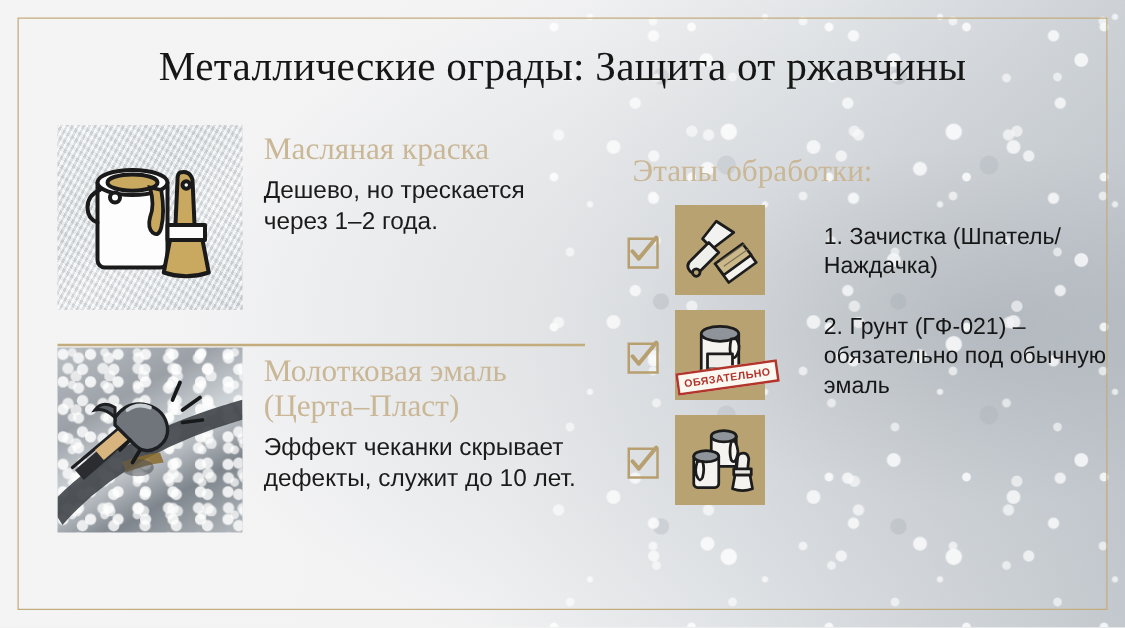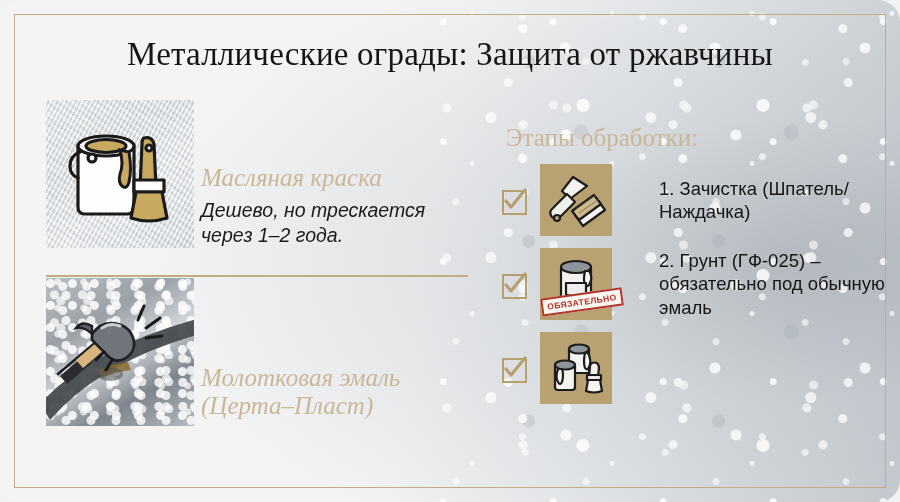--- a/index.html
+++ b/index.html
@@ -6,21 +6,20 @@
   body{
     width:900px;height:502px;overflow:hidden;
     font-family:"Liberation Sans",sans-serif;
     background:#f2f2f2;
   }
   .slide{
     position:relative;width:900px;height:502px;overflow:hidden;
     background:
       radial-gradient(120% 110% at 88% 52%, rgba(150,158,166,0.55) 0%, rgba(176,183,190,0.32) 26%, rgba(255,255,255,0) 60%),
       linear-gradient(100deg,#f4f4f5 0%,#f3f3f4 48%,#e9ebed 66%,#dcdfe2 80%,#cfd4d8 92%,#c6cbd0 100%);
-    border-radius: 22px;
   }
   
   .tex{
     position:absolute;left:430px;top:0;width:470px;height:502px;pointer-events:none;opacity:.85;
     background-image:
       radial-gradient(circle at 12% 18%, rgba(255,255,255,.95) 0 3px, rgba(255,255,255,0) 4px),
       radial-gradient(circle at 30% 9%, rgba(255,255,255,.8) 0 2px, rgba(255,255,255,0) 3px),
       radial-gradient(circle at 58% 22%, rgba(255,255,255,.9) 0 4px, rgba(255,255,255,0) 5px),
       radial-gradient(circle at 77% 12%, rgba(255,255,255,.75) 0 3px, rgba(255,255,255,0) 4px),
       radial-gradient(circle at 90% 30%, rgba(255,255,255,.9) 0 5px, rgba(255,255,255,0) 6px),
@@ -46,21 +45,21 @@
 
   .title{
     position:absolute;left:0;top:36px;width:900px;text-align:center;
     font-family:"Liberation Serif","DejaVu Serif",serif;
     font-size:33px;font-weight:400;color:#161616;letter-spacing:.2px;
     white-space:nowrap;
   }
 
   
   .left{position:absolute;left:46px;top:100px;width:420px;}
-  .row{display:flex;align-items:flex-end;gap:7px;font-style:italic;}
+  .row{display:flex;align-items:flex-start;gap:17px;}
   .thumb{width:148px;height:148px;flex:0 0 148px;position:relative;overflow:hidden;}
 
   .thumb-paint{
     background:
       repeating-linear-gradient(118deg, rgba(255,255,255,.55) 0 2px, rgba(190,195,200,.35) 2px 4px),
       repeating-linear-gradient(36deg, rgba(255,255,255,.4) 0 3px, rgba(175,182,189,.3) 3px 6px),
       linear-gradient(145deg,#e7eaec 0%,#d6dadd 35%,#eceef0 60%,#ced3d7 100%);
   }
   .thumb-hammer{
     background:
@@ -161,20 +160,21 @@
             <path d="M92 42 l6 -14"></path>
               <path d="M100 50 l14 -10"></path>
               <path d="M100 60 l16 -2"></path>
             <path d="M58 74 l-8 8"></path>
               <path d="M66 82 l-6 10"></path>
           </g>
         </svg>
       </div>
       <div class="txt">
         <p class="h2">Молотковая эмаль (Церта–Пласт)</p>
+        <p class="p">Эффект чеканки скрывает дефекты, служит до 10 лет.</p>
       </div>
     </div>
   </div>
 
   <div class="divider"></div>
 
   <div class="right">
     <p class="h-steps">Этапы обработки:</p>
 
     <div class="step">
@@ -213,21 +213,21 @@
         <svg width="62" height="62" viewBox="0 0 62 62">
           <g stroke="#1c1c1c" stroke-width="2.2" stroke-linejoin="round">
             <path d="M16 14 h30 v36 a4 4 0 0 1 -4 4 h-22 a4 4 0 0 1 -4 -4 z" fill="#f4f3f0"></path>
             <ellipse cx="31" cy="14" rx="15" ry="6" fill="#8e949a"></ellipse>
             <path d="M44 18 q4 6 1 12 q-2 5 -5 2 q-2 -5 0 -14 z" fill="#f7f6f3"></path>
             <rect x="21" y="30" width="20" height="12" fill="#efeeea"></rect>
           </g>
         </svg>
         <div class="stamp">ОБЯЗАТЕЛЬНО</div>
       </div>
-      <div class="stext">2. Грунт (ГФ-025) – обязательно под обычную эмаль</div>
+      <div class="stext">2. Грунт (ГФ-021) – обязательно под обычную эмаль</div>
     </div>
 
     <div class="step">
       <div class="chk">
         <div class="box"></div>
         <svg width="28" height="28" viewBox="0 0 28 28">
           <path d="M6 15 l5 6 l14 -17" fill="none" stroke="#b79f6f" stroke-width="3.2" stroke-linecap="round" stroke-linejoin="round"></path>
         </svg>
       </div>
       <div class="tile">

